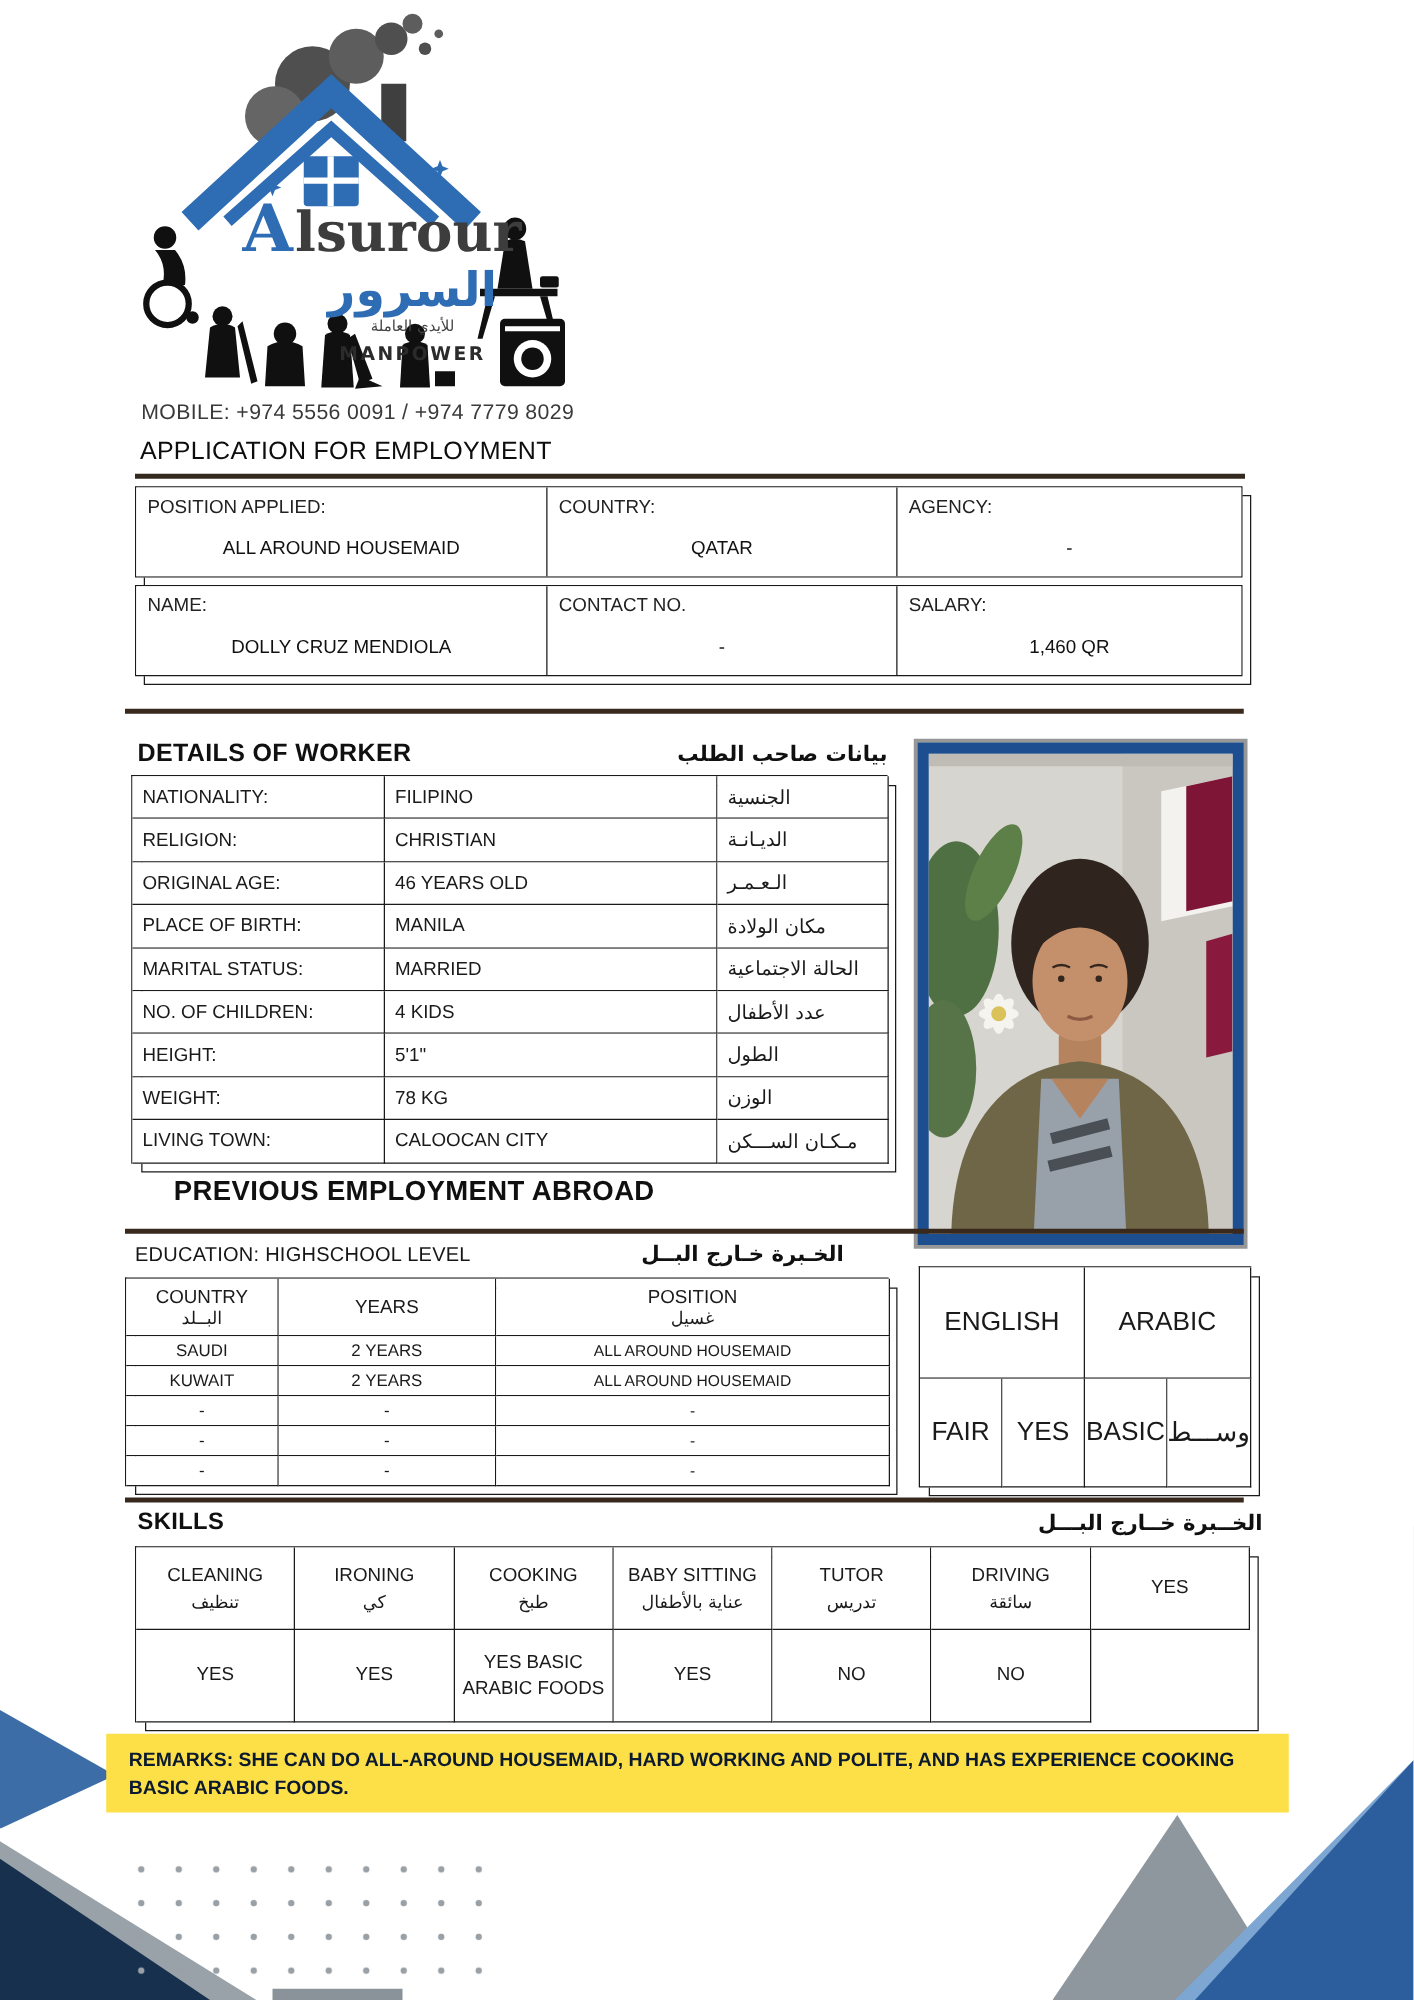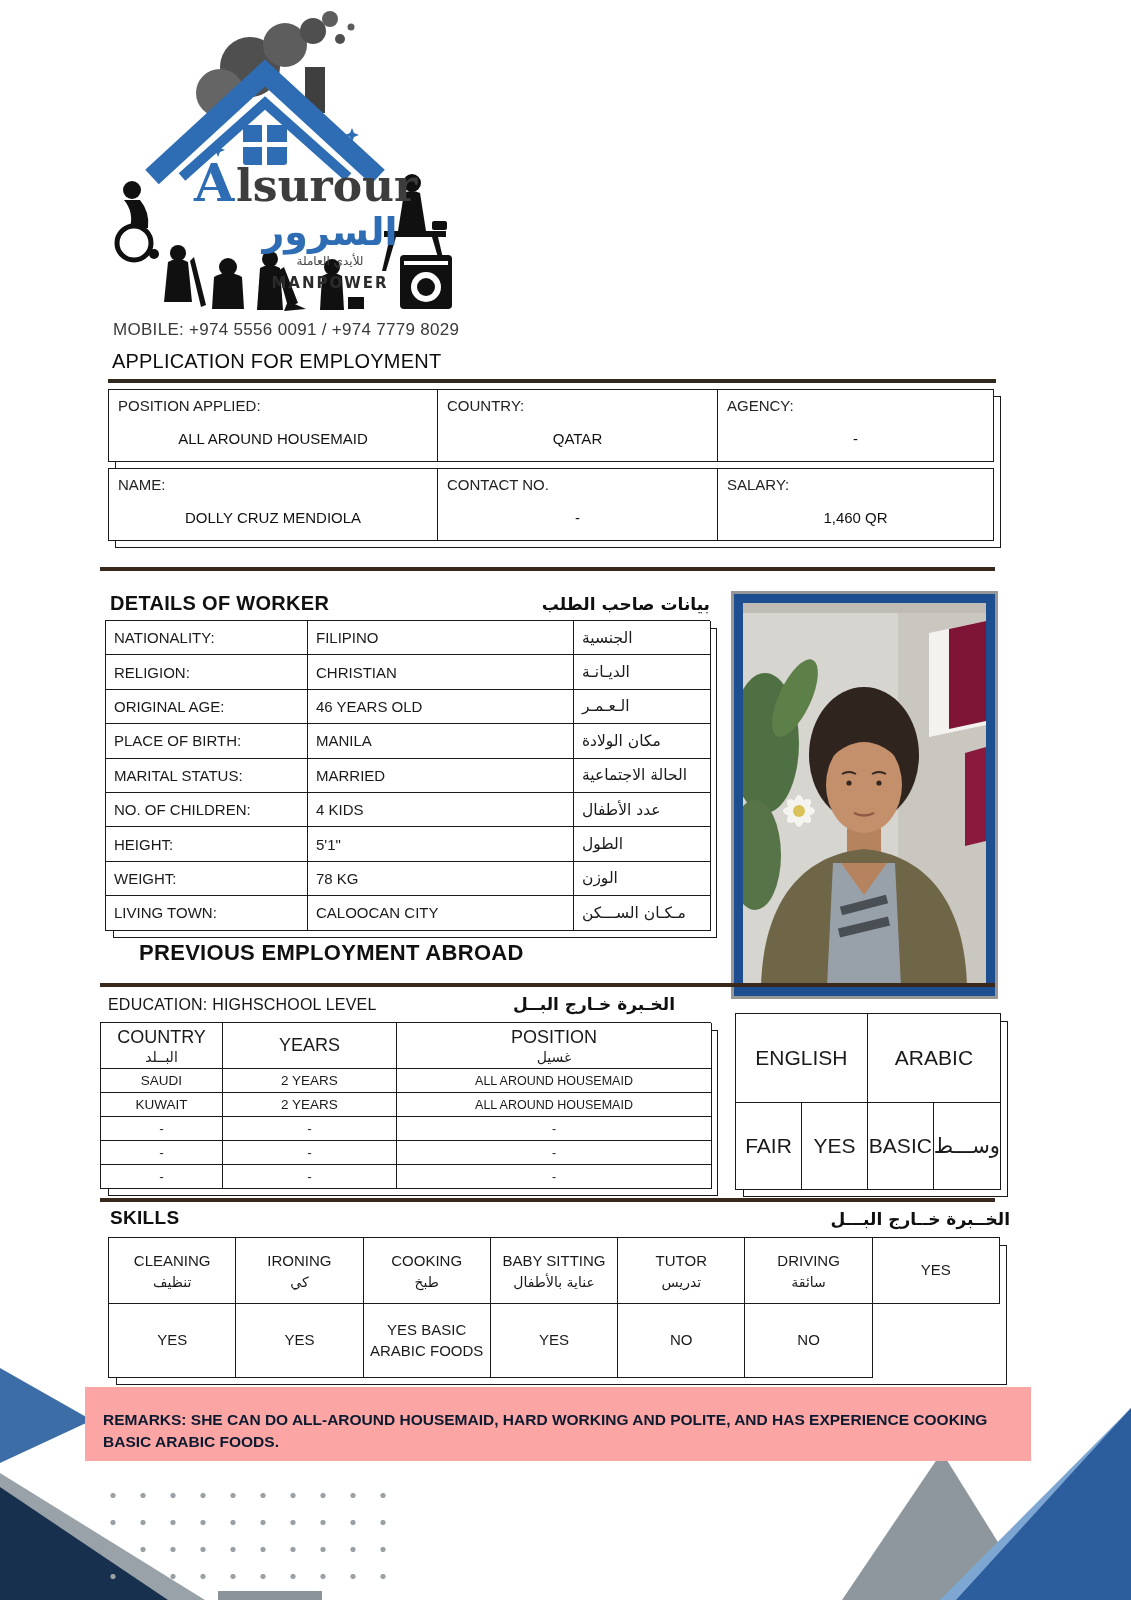--- a/index.html
+++ b/index.html
@@ -35,39 +35,39 @@
   .dt { display: flex; align-items: center; padding: 0 8px; font-size: 15px; }
   .dt-ar { justify-content: flex-end; font-size: 15.5px; font-family: "DejaVu Sans", sans-serif; }
 
   
   .photo { position: absolute; left: 734px; top: 594px; width: 261px; height: 402px; border: 9px solid #1d4e90; box-shadow: 0 0 0 3px #979797; background: #d7d5d0; }
   .photo svg { display: block; width: 100%; height: 100%; }
 
   
   .emp-table { position: absolute; left: 100px; top: 1022px; width: 611px; display: grid; grid-template-columns: 122px 174px 315px; grid-template-rows: 46px repeat(5, 24px); }
   .emp-head { display: flex; flex-direction: column; align-items: center; justify-content: center; gap: 1px; }
-  .emp-head .en { font-size: 18px; }
+  .emp-head .en { font-size: 15px; }
   .emp-head .ar2 { font-size: 14px; font-family: "DejaVu Sans", sans-serif; }
   .emp-cell { display: flex; align-items: center; justify-content: center; font-size: 13.5px; }
   .emp-cell.pos { font-size: 12.5px; }
 
   
   .lang-table { position: absolute; left: 735px; top: 1013px; width: 266px; display: grid; grid-template-columns: repeat(4, 1fr); grid-template-rows: 89px 87px; }
   .lang-cell { display: flex; align-items: center; justify-content: center; font-size: 21px; text-align: right; }
   .span2 { grid-column: span 2; }
 
   
   .sk-table { position: absolute; left: 108px; top: 1237px; width: 892px; display: grid; grid-template-columns: repeat(7, 1fr); grid-template-rows: 66px 74px; }
   .sk-head { display: flex; flex-direction: column; align-items: center; justify-content: center; gap: 5px; text-align: center; padding: 2px; }
   .sk-head .en { font-size: 15px; }
   .sk-head .ar2 { font-size: 14px; font-family: "DejaVu Sans", sans-serif; }
   .sk-val { display: flex; align-items: center; justify-content: center; text-align: center; font-size: 15px; padding: 4px; line-height: 1.35; }
 
   
-  .remarks { position: absolute; left: 85px; top: 1387px; width: 946px; min-height: 54px; background: #fca5a5; display: flex; align-items: center; padding: 22px 16px 7px 18px; font-weight: bold; font-size: 15.5px; color: #0c1a30; line-height: 1.45; z-index: 2; }
+  .remarks { position: absolute; left: 85px; top: 1387px; width: 946px; min-height: 54px; background: #fde047; display: flex; align-items: center; padding: 11px 16px 7px 18px; font-weight: bold; font-size: 15.5px; color: #0c1a30; line-height: 1.45; z-index: 2; }
 
   
   .tri { position: absolute; z-index: 1; }
   .dots { position: absolute; left: 98px; top: 1482px; width: 288px; height: 106px; z-index: 1;
           background-image: radial-gradient(circle, #99a0a6 2.3px, transparent 2.9px); background-size: 30px 27px; }
 
   .mobile-line { position: absolute; left: 113px; top: 320px; font-size: 17px; color: #3a3a3a; letter-spacing: .3px; }
   .main-title { position: absolute; left: 112px; top: 350px; font-size: 20px; font-weight: normal; color: #0d0d0d; letter-spacing: .2px; }
   .title-underline { position: absolute; left: 108px; top: 379px; width: 888px; height: 3.5px; background: #33291f; }
   .education-line { position: absolute; left: 108px; top: 951px; font-size: 16px; color: #161616; letter-spacing: .2px; margin-top: 45px; }

